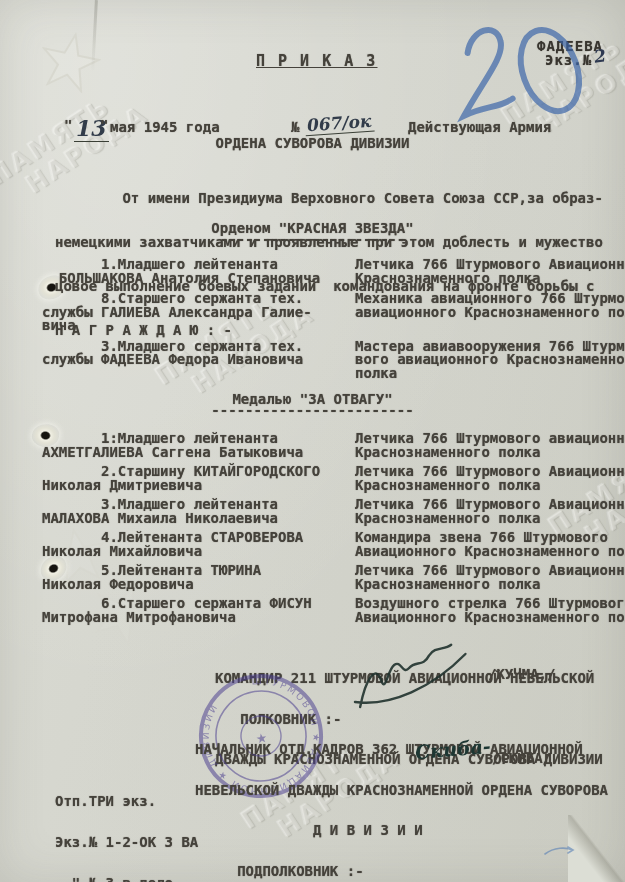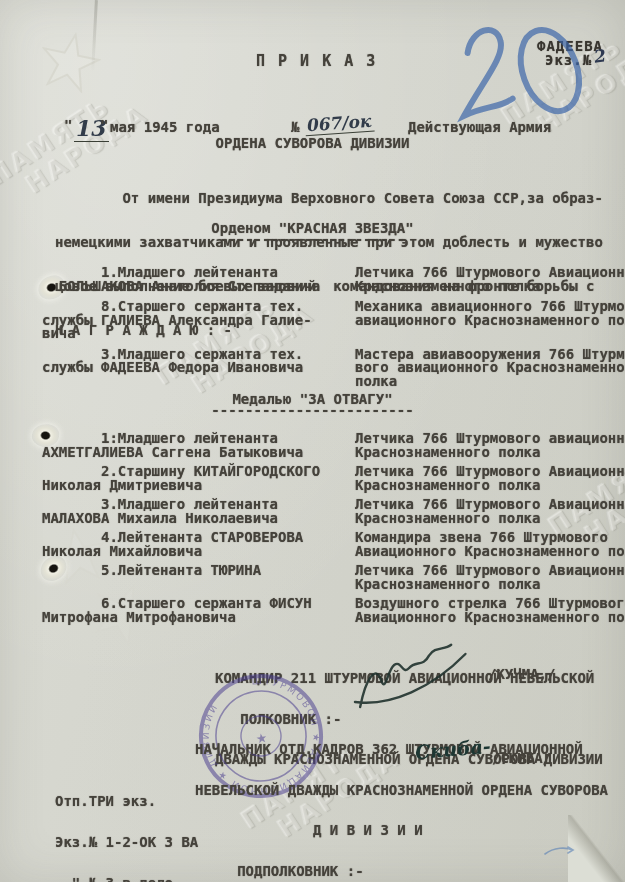--- a/index.html
+++ b/index.html
@@ -6,21 +6,21 @@
   .page{position:relative;width:625px;height:882px;overflow:hidden;
     background:
       radial-gradient(ellipse at 18% 8%, rgba(255,255,255,0.22), rgba(255,255,255,0) 55%),
       radial-gradient(ellipse at 80% 90%, rgba(200,201,190,0.35), rgba(200,201,190,0) 60%),
       linear-gradient(105deg,#dadbd3 0%,#d5d6ce 38%,#d2d3cb 68%,#cbccc3 100%);
     box-shadow: inset 0 0 45px rgba(95,95,82,0.18);
     font-family:"DejaVu Sans Mono", monospace;}
   .t{position:absolute;font-size:14px;line-height:13.5px;font-weight:bold;color:#45423b;
      white-space:pre;text-shadow:0 0 1px rgba(69,66,59,0.75);}
   .center{left:0;width:625px;text-align:center;}
-  .title{font-size:15px;letter-spacing:2px;}
+  .title{font-size:15px;letter-spacing:2px;text-decoration:underline;}
   .list{position:absolute;left:42px;width:583px;}
   .entry{display:flex;margin-bottom:7px;}
   .list2 .entry{margin-bottom:6px;}
   .el{width:313px;flex:0 0 313px;}
   .er{flex:0 0 auto;}
   .el div,.er div{white-space:pre;font-size:14px;line-height:13.5px;font-weight:bold;color:#45423b;text-shadow:0 0 1px rgba(69,66,59,0.7);}
   .hand{position:absolute;font-family:"DejaVu Serif", serif;font-style:italic;font-weight:bold;color:#323c4a;}
   .hand-underline{border-bottom:1.5px solid #3a3f36;padding:0 2px;}
   .wm{position:absolute;font-family:"DejaVu Sans", sans-serif;font-weight:bold;font-size:25px;letter-spacing:3px;
       color:rgba(246,246,240,0.34);
@@ -104,21 +104,21 @@
   <div class="t" style="left:55px;top:162px;line-height:14.6px;">
     <div>        От имени Президиума Верховного Совета Союза ССР,за образ-</div>
     <div>немецкими захватчиками и проявленные при этом доблесть и мужество</div>
     <div>цовое выполнение боевых заданий  командования на фронте борьбы с</div>
     <div>Н А Г Р А Ж Д А Ю : -</div>
   </div>
 
   <div class="t center" style="top:222px;">Орденом "КРАСНАЯ ЗВЕЗДА"</div>
   <div class="t center" style="top:233px;">----------------------</div>
 
-  <div class="list" style="top:266px;">
+  <div class="list" style="top:258px;">
     <div class="entry">
       <div class="el">
         <div>       1.Младшего лейтенанта</div>
         <div>  БОЛЬШАКОВА Анатолия Степановича</div>
       </div>
       <div class="er">
         <div>Летчика 766 Штурмового Авиационного</div>
         <div>Краснознаменного полка</div>
       </div>
     </div>
@@ -186,20 +186,21 @@
         <div>Николая Михайловича</div>
       </div>
       <div class="er">
         <div>Командира звена 766 Штурмового</div>
         <div>Авиационного Краснознаменного полка</div>
       </div>
     </div>
     <div class="entry">
       <div class="el">
         <div>       5.Лейтенанта ТЮРИНА</div>
+        <div>Николая Федоровича</div>
       </div>
       <div class="er">
         <div>Летчика 766 Штурмового Авиационного</div>
         <div>Краснознаменного полка</div>
       </div>
     </div>
     <div class="entry">
       <div class="el">
         <div>       6.Старшего сержанта ФИСУН</div>
         <div>Митрофана Митрофановича</div>

